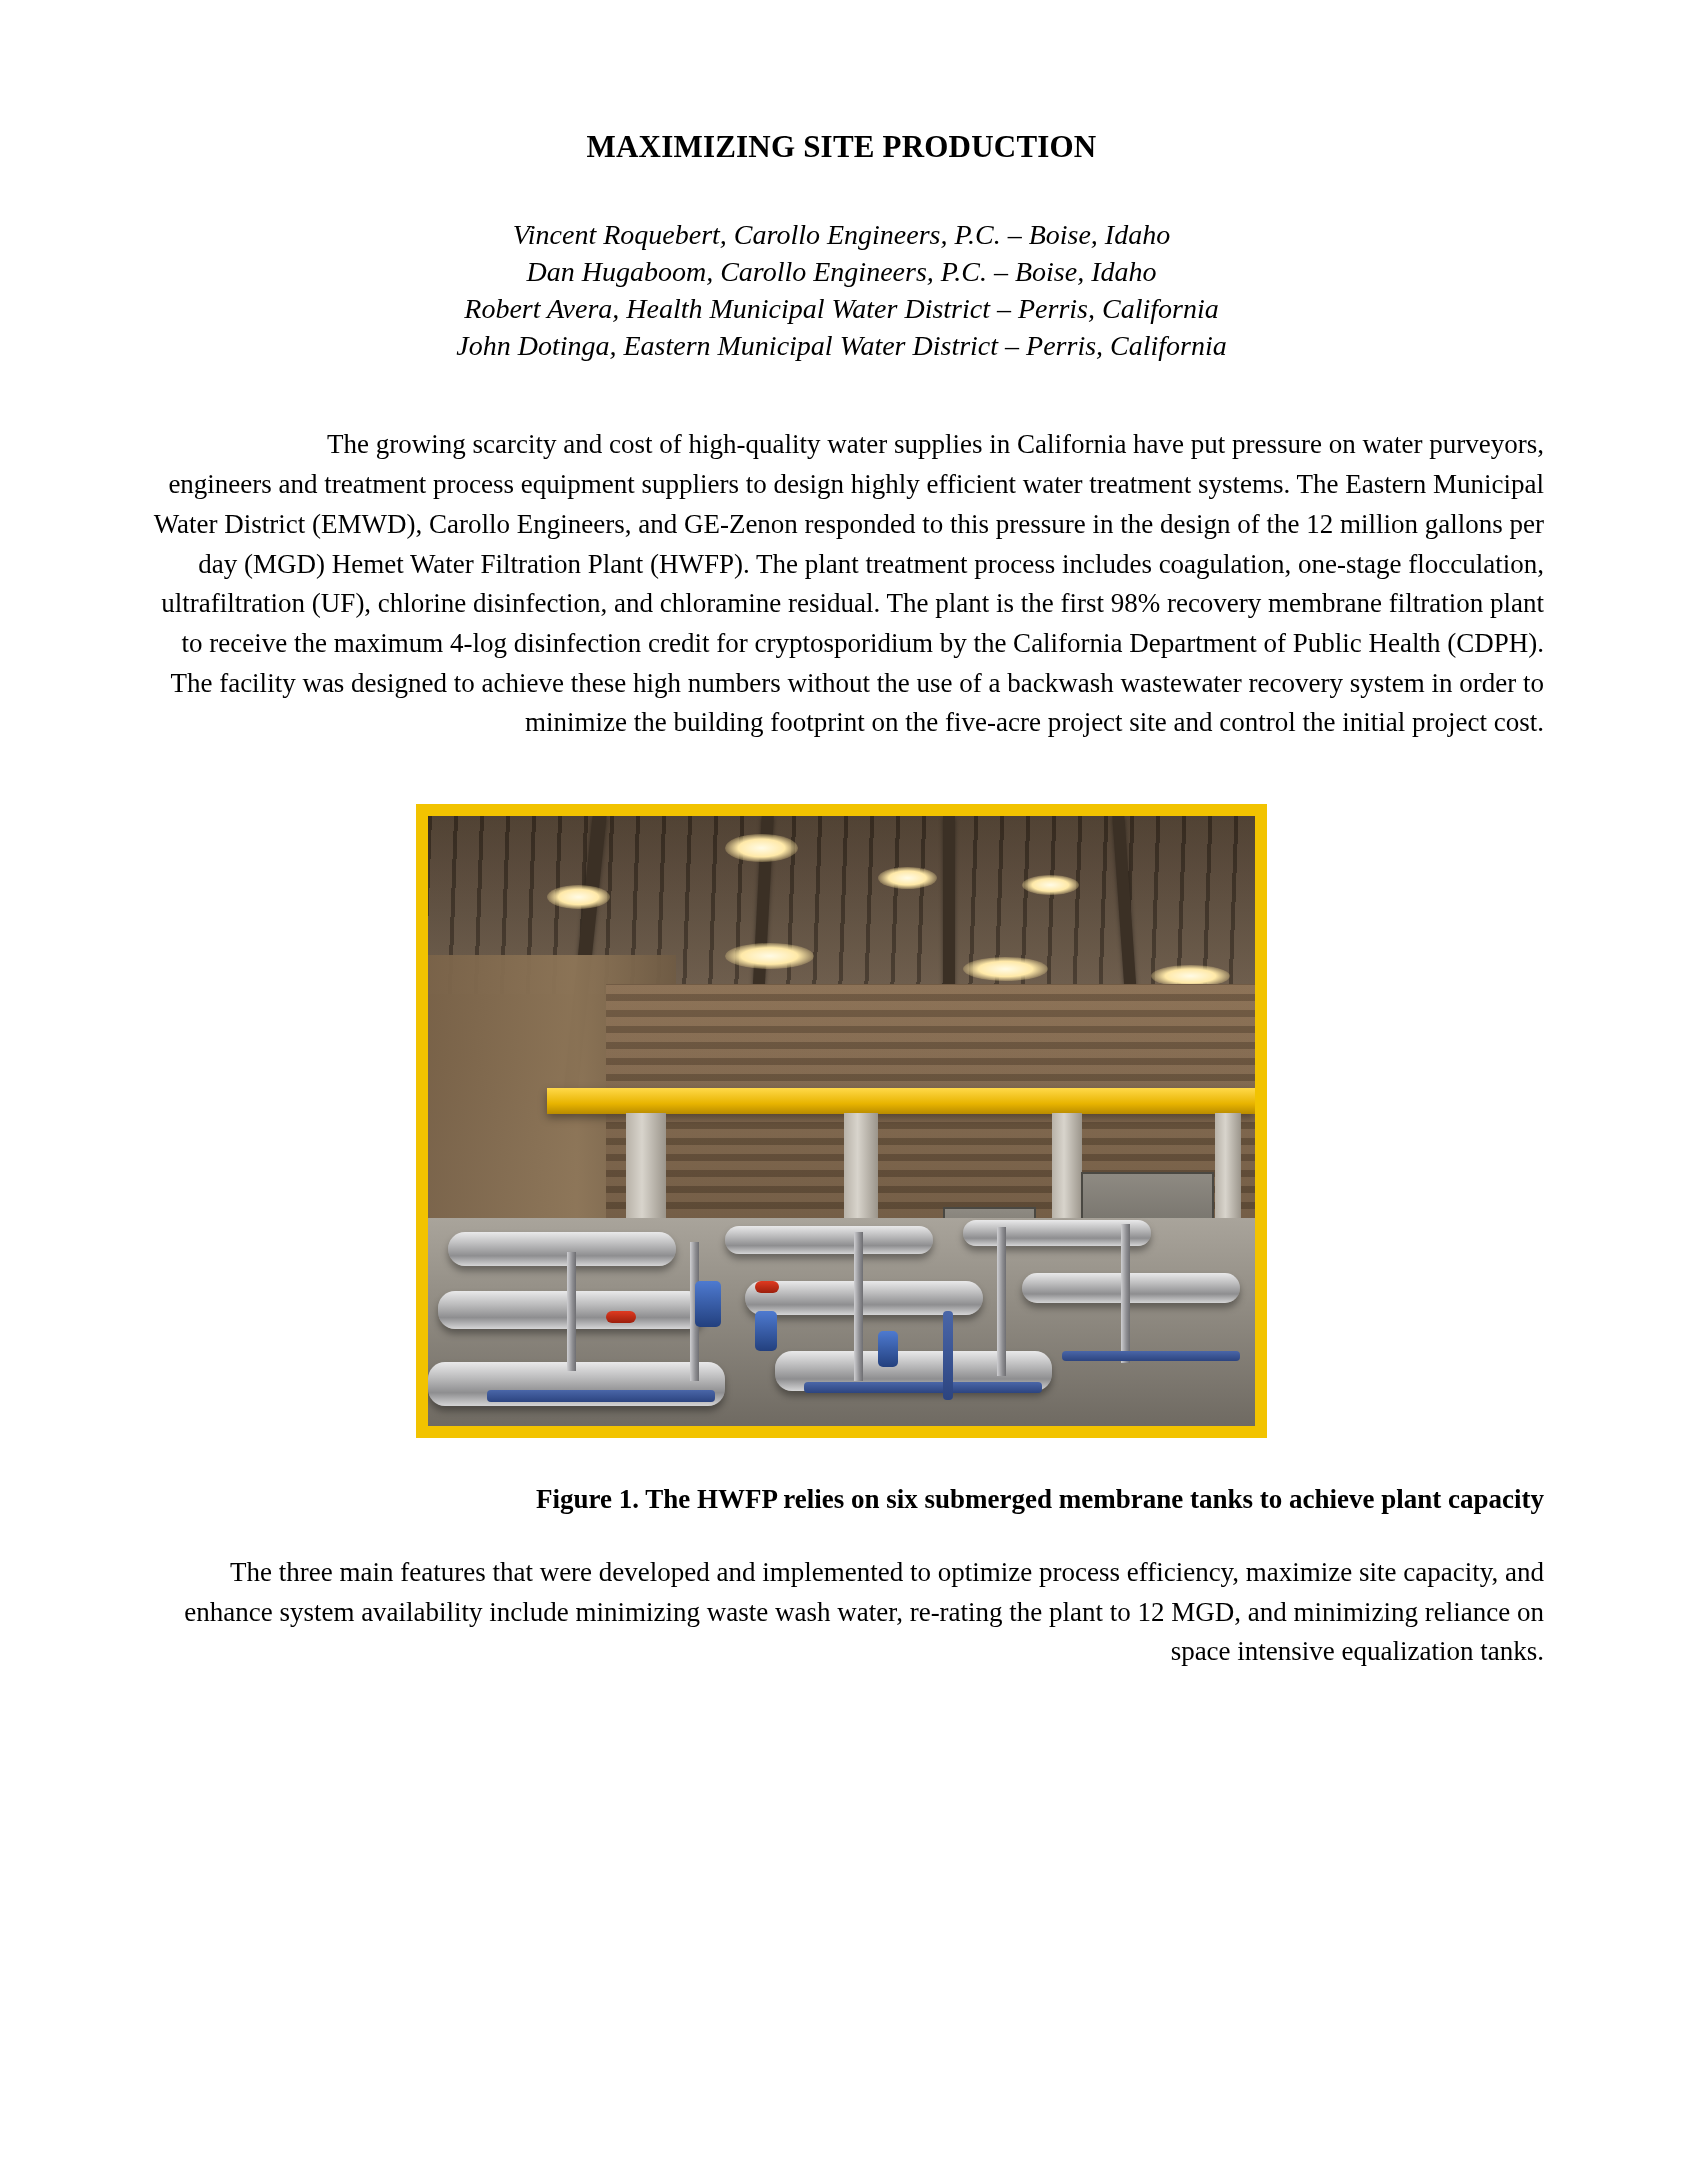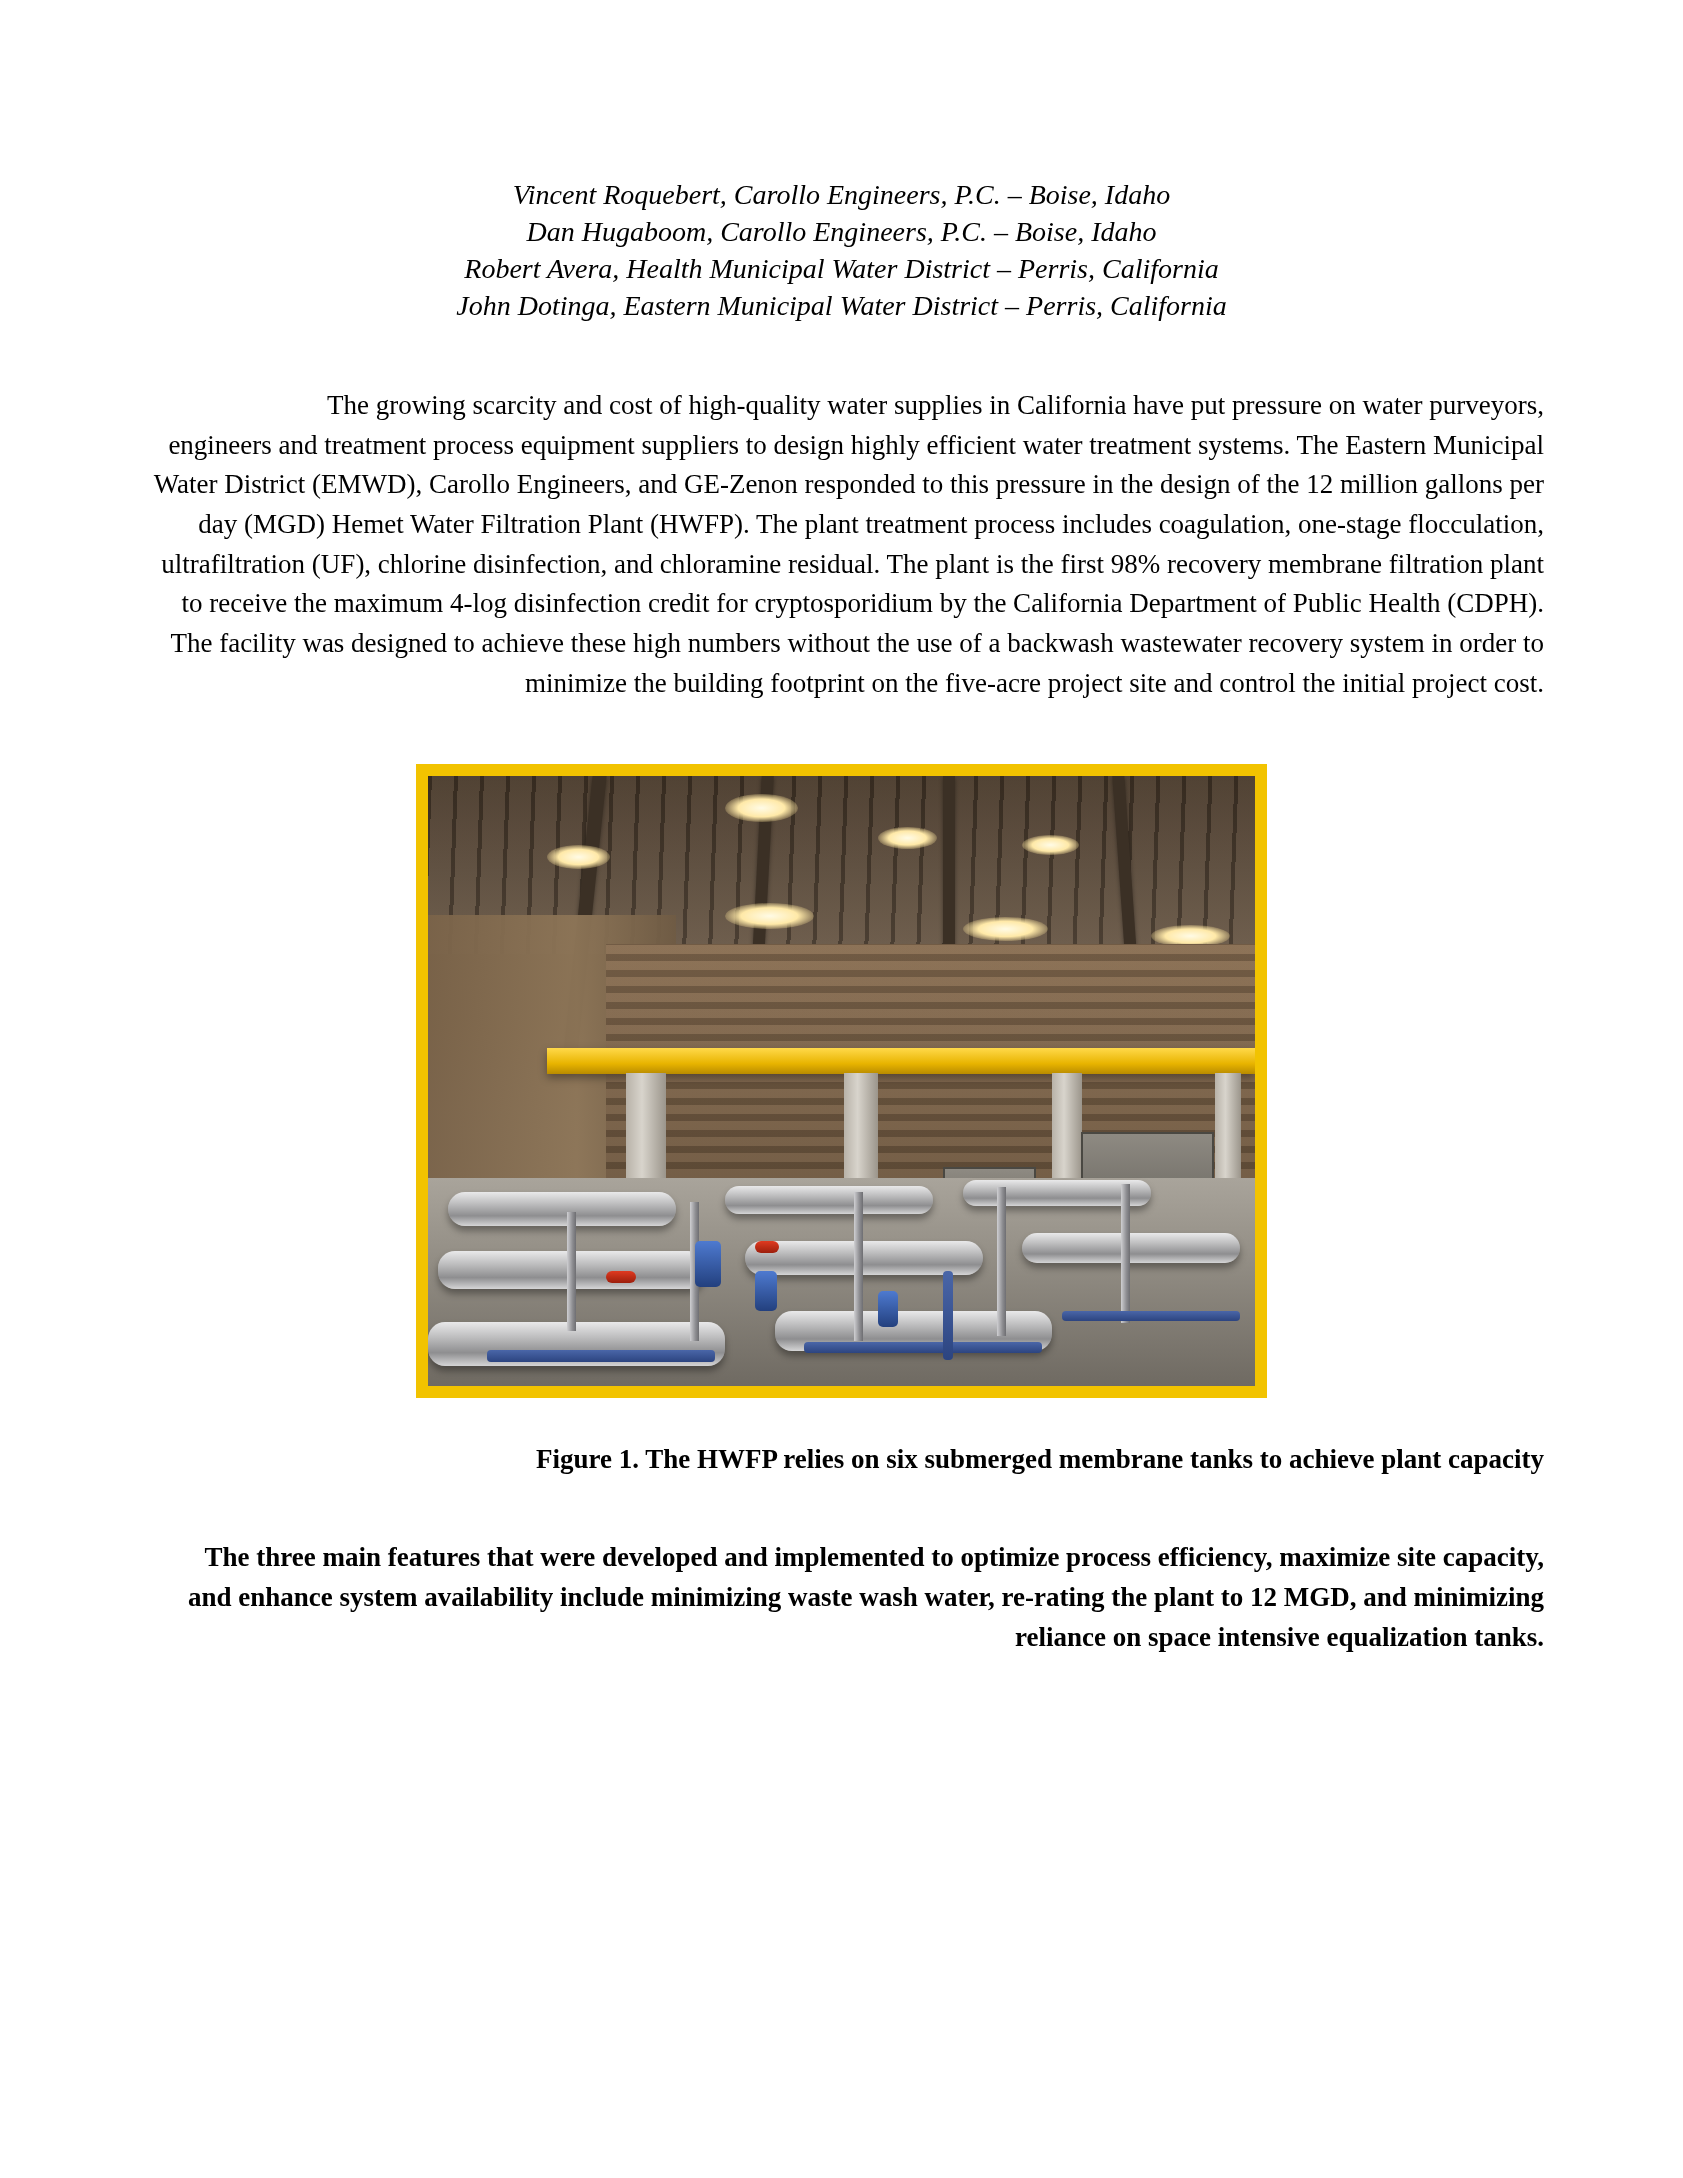--- a/index.html
+++ b/index.html
@@ -43,23 +43,22 @@
     display: block;
   }
   .body-para {
     margin-top: 61px;
     font-size: 27px;
     line-height: 1.47;
     text-align: right;
     text-indent: 95px;
   }
   .body-para.second {
-    margin-top: 63px;
+    margin-top: 38px;
     text-indent: 61px;
-    font-weight: bold;
   }
   .figure-wrap {
     margin-top: 61px;
     display: flex;
     justify-content: center;
   }
   .figure-frame {
     width: 851px;
     height: 634px;
     border: 12px solid #f2c300;
@@ -163,20 +162,21 @@
     font-weight: bold;
     font-size: 27px;
   }
 </style>
 </head>
 <body>
 
 <div class="page">
 
   <div class="title-block">
+    <span class="title-line">MAXIMIZING SITE PRODUCTION</span>
   </div>
 
   <div class="authors-block">
     <span class="author-line">Vincent Roquebert, Carollo Engineers, P.C. – Boise, Idaho</span>
     <span class="author-line">Dan Hugaboom, Carollo Engineers, P.C. – Boise, Idaho</span>
     <span class="author-line">Robert Avera, Health Municipal Water District – Perris, California</span>
     <span class="author-line">John Dotinga, Eastern Municipal Water District – Perris, California</span>
   </div>
 
   <p class="body-para">The growing scarcity and cost of high-quality water supplies in California have put pressure on water purveyors, engineers and treatment process equipment suppliers to design highly efficient water treatment systems. The Eastern Municipal Water District (EMWD), Carollo Engineers, and GE-Zenon responded to this pressure in the design of the 12 million gallons per day (MGD) Hemet Water Filtration Plant (HWFP). The plant treatment process includes coagulation, one-stage flocculation, ultrafiltration (UF), chlorine disinfection, and chloramine residual. The plant is the first 98% recovery membrane filtration plant to receive the maximum 4-log disinfection credit for cryptosporidium by the California Department of Public Health (CDPH). The facility was designed to achieve these high numbers without the use of a backwash wastewater recovery system in order to minimize the building footprint on the five-acre project site and control the initial project cost.</p>

